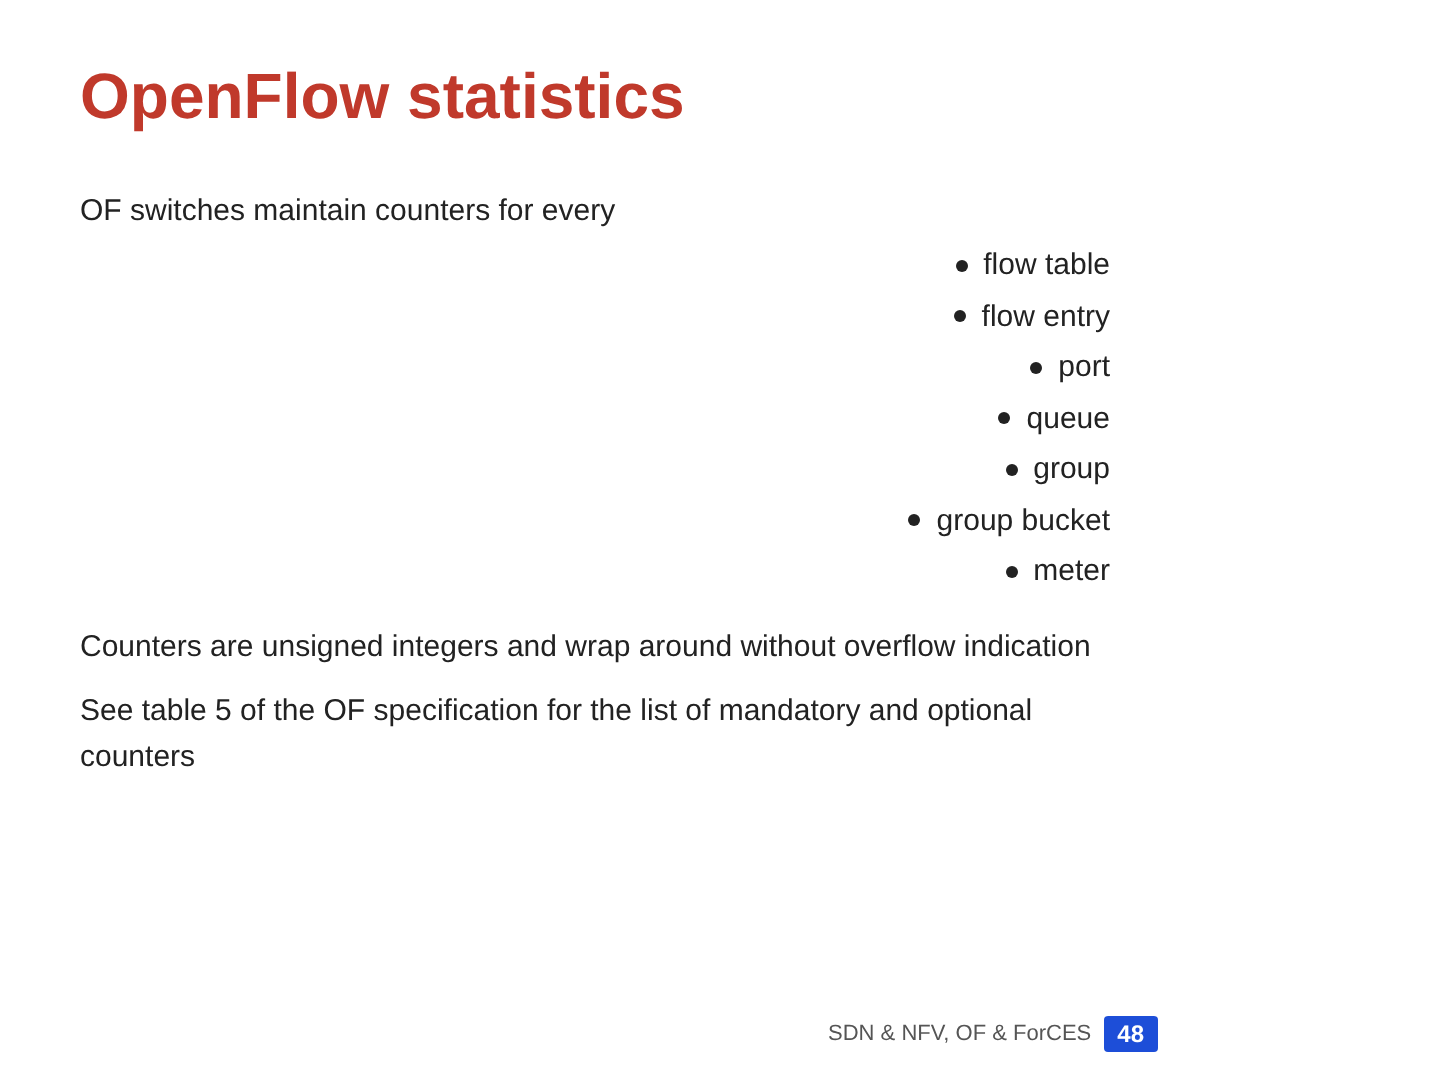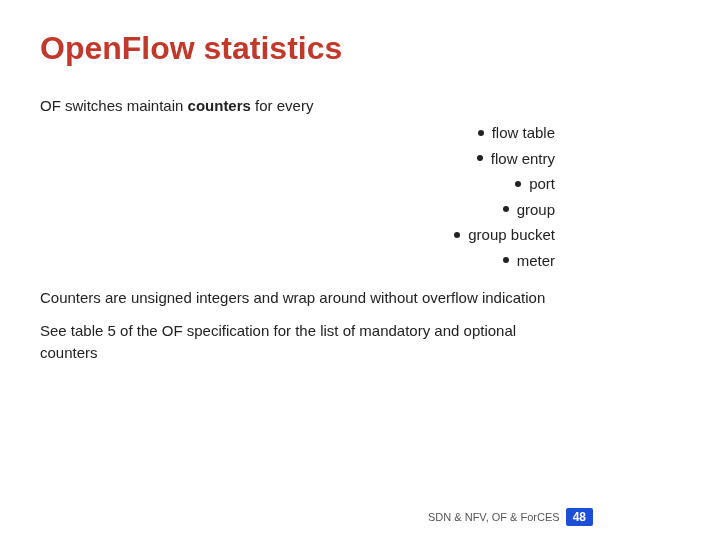--- a/index.html
+++ b/index.html
@@ -33,21 +33,21 @@
       padding-bottom: 6px;
     }
 
     .intro-text {
       font-size: 15px;
       color: #222;
       margin-bottom: 6px;
     }
 
     .intro-text strong {
-      font-weight: bold;
+      font-weight: normal;
     }
 
     .bullet-list {
       list-style: none;
       margin-left: 16px;
       margin-bottom: 14px;
     }
 
     .bullet-list li {
       font-size: 15px;
@@ -71,21 +71,21 @@
     .paragraph {
       font-size: 15px;
       color: #222;
       margin-bottom: 10px;
       line-height: 1.5;
     }
 
     .footer {
       position: absolute;
       bottom: 14px;
-      right: 2px;
+      right: 16px;
       display: flex;
       align-items: center;
       gap: 6px;
     }
 
     .footer-text {
       font-size: 11px;
       color: #555;
     }
 
@@ -119,20 +119,24 @@
       <li>
         <span class="bullet-dot"></span>
         <span>flow entry</span>
       </li>
       <li>
         <span class="bullet-dot"></span>
         <span>port</span>
       </li>
       <li>
         <span class="bullet-dot"></span>
+        <span>queue</span>
+      </li>
+      <li>
+        <span class="bullet-dot"></span>
         <span>group</span>
       </li>
       <li>
         <span class="bullet-dot"></span>
         <span>group bucket</span>
       </li>
       <li>
         <span class="bullet-dot"></span>
         <span>meter</span>
       </li>

